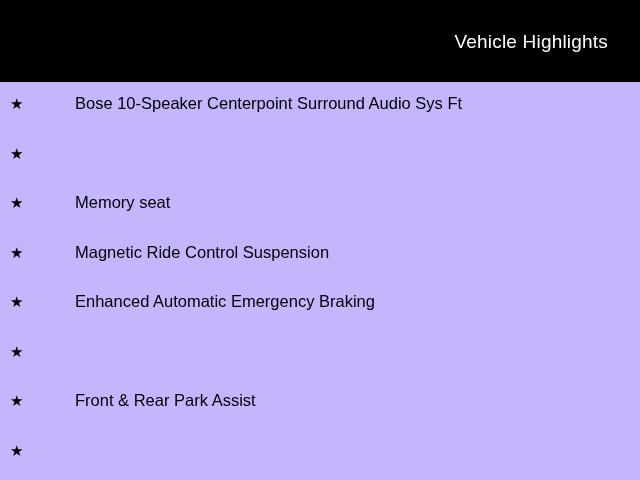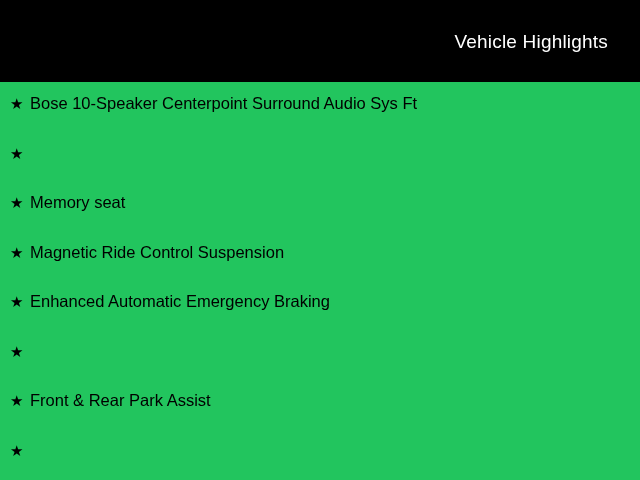--- a/index.html
+++ b/index.html
@@ -10,21 +10,21 @@
     width: 640px;
     height: 480px;
     background: #ffffff;
     font-family: "Liberation Sans", sans-serif;
     overflow: hidden;
   }
   .page {
     width: 640px;
     height: 480px;
     position: relative;
-    background: #22c55e;
+    background: #c4b5fd;
     display: flex;
     flex-direction: column;
   }
   .header {
     width: 100%;
     height: 82px;
     background: #000000;
     display: flex;
     align-items: center;
     justify-content: flex-end;
@@ -61,20 +61,21 @@
     line-height: 22px;
     text-align: left;
     padding-top: 1px;
   }
   .item-label {
     flex: 1 1 auto;
     color: #000000;
     font-size: 16.5px;
     line-height: 22px;
     white-space: nowrap;
+    margin-left: 45px;
   }
 </style>
 </head>
 <body>
 
 <div class="page">
 
   <div class="header">
     <div class="header-title">Vehicle Highlights</div>
   </div>

